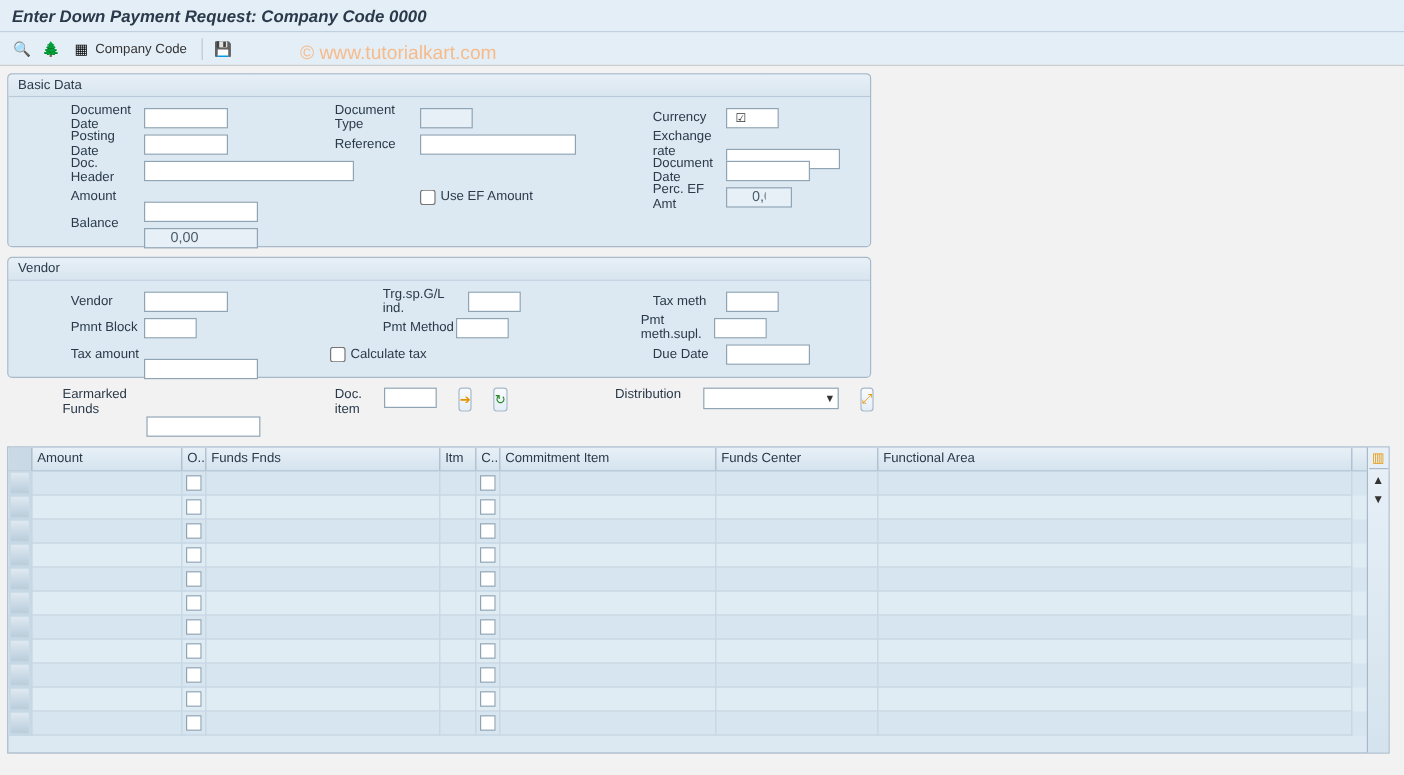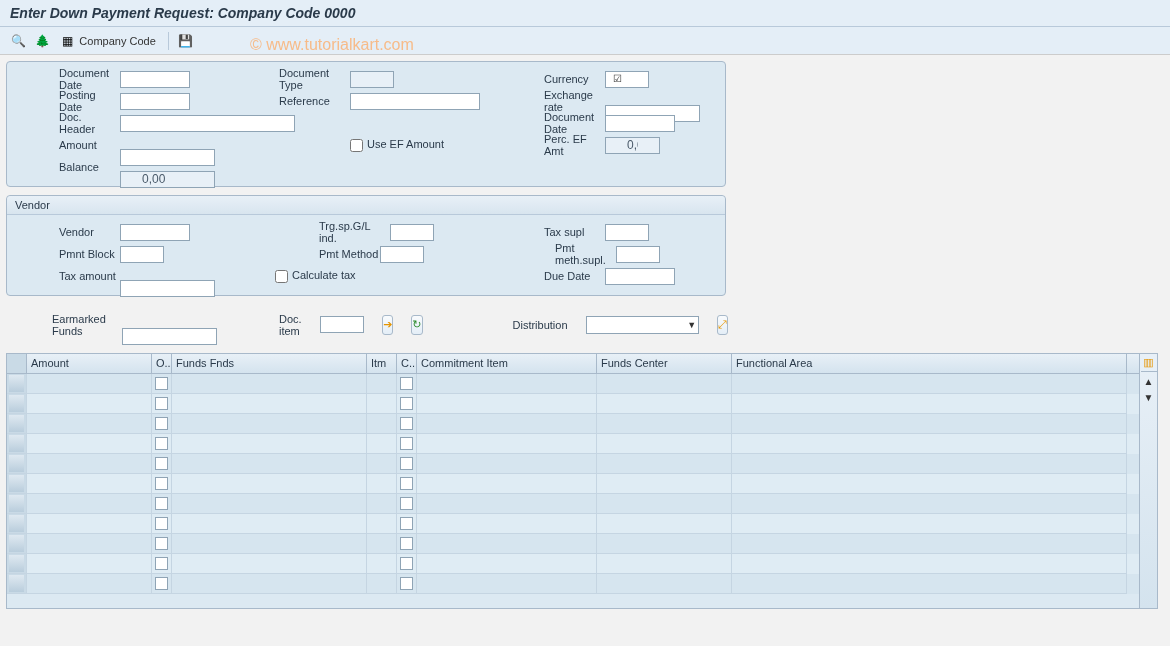--- a/index.html
+++ b/index.html
@@ -126,21 +126,20 @@
   .cb {
     width: 13px;
     height: 13px;
     margin: 0 4px 0 0;
     vertical-align: middle;
   }
   .cb-lbl { color:#2a3a4a;margin-top:32px; }
   
   .ear-row {
     display: flex;
-    align-items: center;
     gap: 18px;
     margin: 8px 2px;
     width: 720px;
   }
   .ico-btn {
     width: 20px;
     height: 20px;
     border: 1px solid #a8b9ca;
     background: linear-gradient(#f9fbfd,#e4eef7);
     border-radius: 3px;
@@ -242,20 +241,21 @@
   </button>
   <span class="tb-sep"></span>
   <button class="tb-btn" title="Park">💾</button>
 </div>
 
 <div class="watermark">© www.tutorialkart.com</div>
 
 <div class="content">
 
   <div class="group">
+    <div class="group-title">Basic Data</div>
     <div class="group-body">
       <div class="row">
         <div class="lbl c1">Document Date</div>
         <div class="c2"><input class="inp inp-sm req-mark" style=""></div>
         <div class="lbl c3">Document Type</div>
         <div class="c4"><input class="inp inp-xs ro" readonly="" value="KA" style=""></div>
         <div class="lbl c5">Currency</div>
         <div class="c6"><input class="inp" style="width: 40px;"><span class="req-mark" style="position:relative;left:-38px;"></span></div>
       </div>
       <div class="row">
@@ -288,29 +288,29 @@
   </div>
 
   <div class="group">
     <div class="group-title">Vendor</div>
     <div class="group-body">
       <div class="row">
         <div class="lbl c1">Vendor</div>
         <div style="width:155px;"><input class="inp inp-sm req-mark" style=""></div>
         <div class="lbl" style="width:115px;">Trg.sp.G/L ind.</div>
         <div style="width:110px;"><input class="inp inp-xxs req-mark" style=""></div>
-        <div class="lbl" style="width:105px;">Tax supl</div>
+        <div class="lbl" style="width:105px;">Tax meth</div>
         <div><input class="inp inp-xs" style=""></div>
       </div>
       <div class="row">
         <div class="lbl c1">Pmnt Block</div>
         <div style="width:155px;"><input class="inp inp-xxs" style=""></div>
         <div class="lbl" style="width:105px;">Pmt Method</div>
         <div style="width:110px;"><input class="inp inp-xxs" style=""></div>
-        <div class="lbl" style="width:105px;margin-left:21px;">Pmt meth.supl.</div>
+        <div class="lbl" style="width:105px;">Pmt meth.supl.</div>
         <div><input class="inp inp-xs" style=""></div>
       </div>
       <div class="row">
         <div class="lbl c1">Tax amount</div>
         <div style="width:155px;"><input class="inp inp-md" style=""></div>
         <div style="width:225px;"><input type="checkbox" class="cb" style=""><span class="cb-lbl">Calculate tax</span></div>
         <div class="lbl" style="width:105px;">Due Date</div>
         <div><input class="inp inp-sm" style=""></div>
       </div>
     </div>

